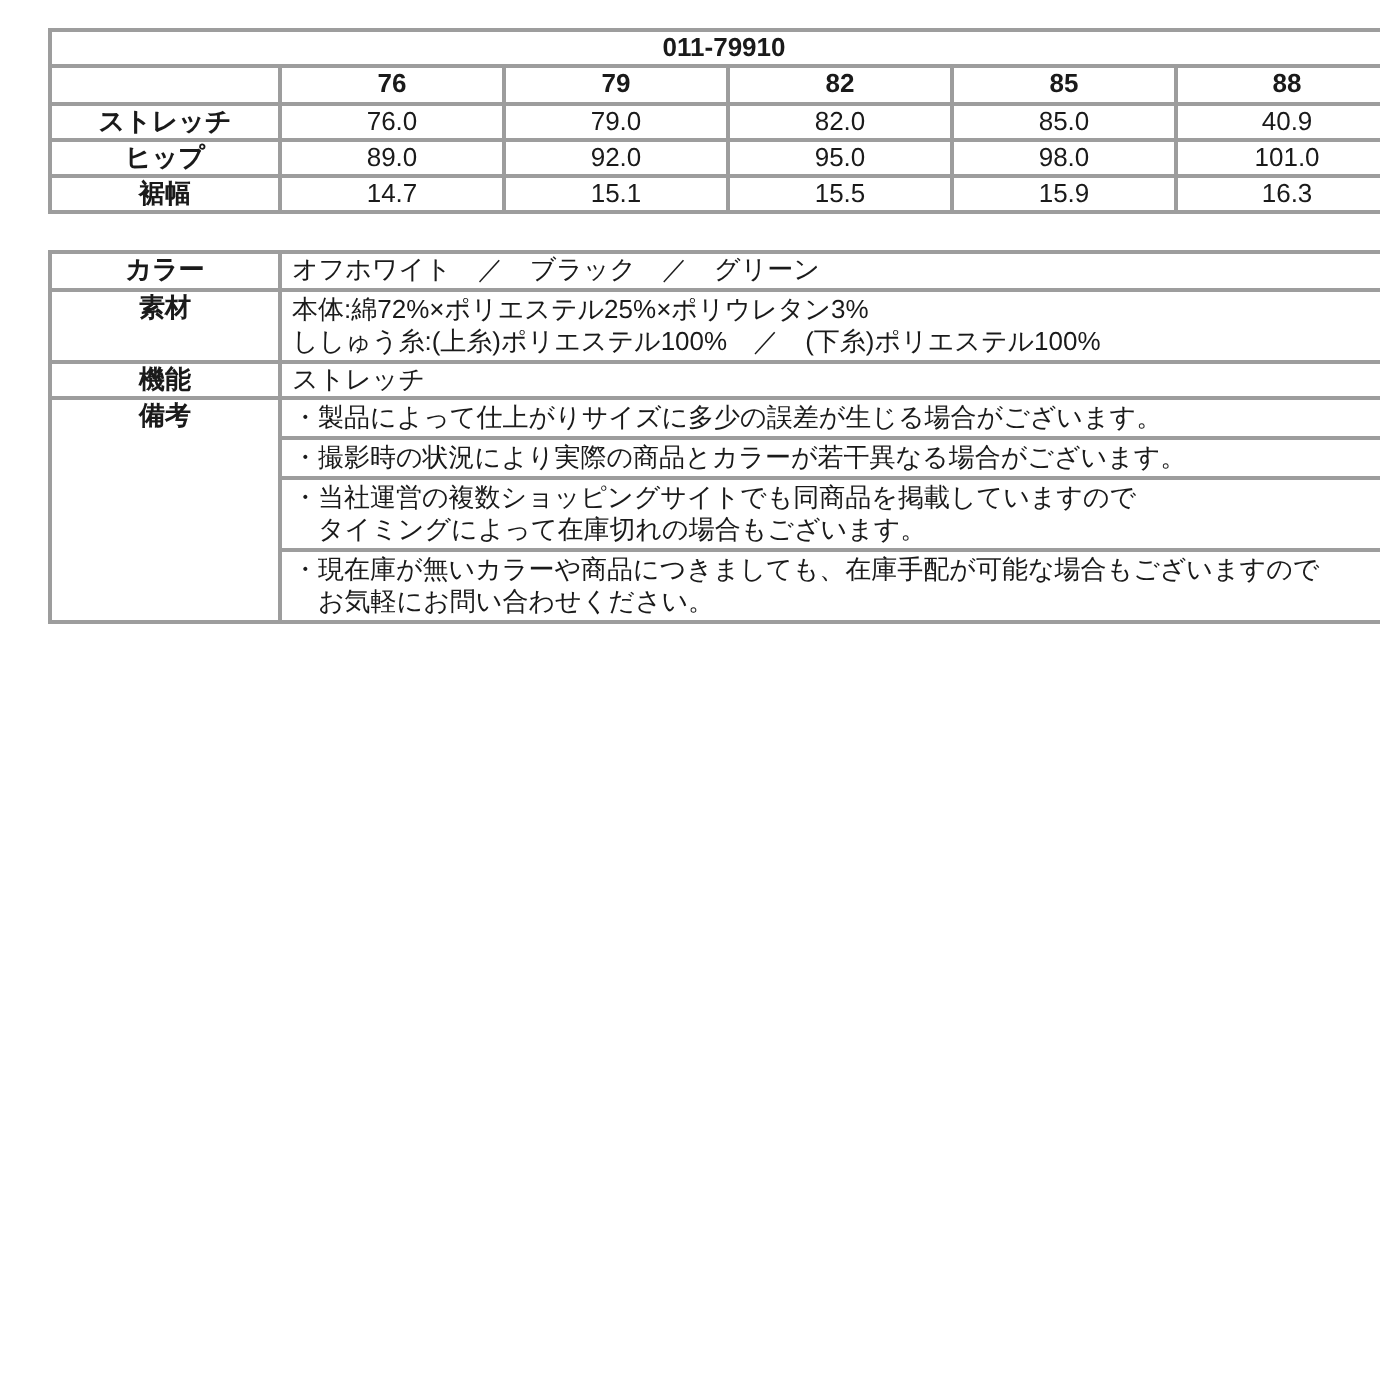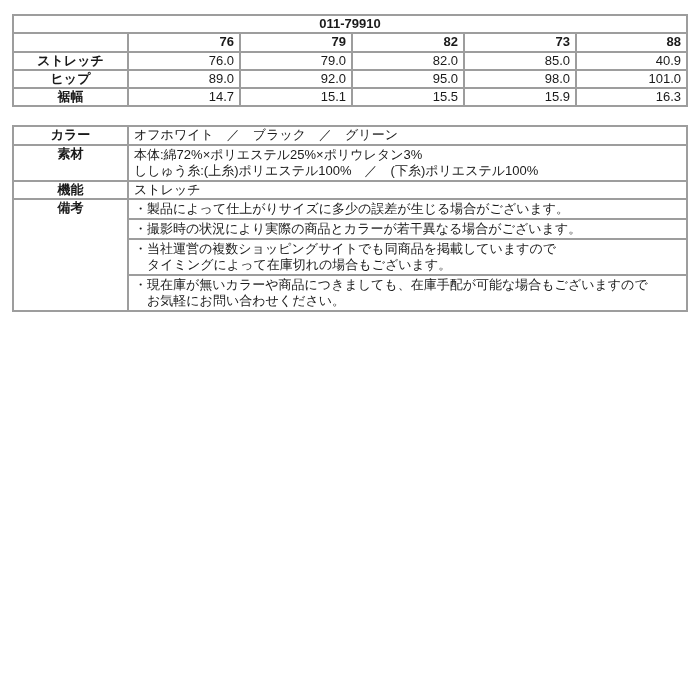--- a/index.html
+++ b/index.html
@@ -8,21 +8,21 @@
     background: #ffffff;
   }
   body {
     width: 690px;
     height: 690px;
     font-family: "Liberation Sans", "DejaVu Sans", sans-serif;
     color: #1a1a1a;
     overflow: hidden;
   }
   .page {
-    padding: 14px 8px 0 12px;
+    padding: 14px 8px 0 24px;
   }
   table.tbl {
     border-collapse: collapse;
     table-layout: fixed;
     width: 674px;
     font-size: 13px;
   }
   table.tbl td {
     border: 2px solid #9d9d9d;
     padding: 1px 5px;
@@ -33,21 +33,21 @@
     white-space: nowrap;
   }
   .size-table { margin-bottom: 18px; }
   .center { text-align: center; }
   .bold   { font-weight: bold; }
   td.label-cell {
     background: #f2f2f2;
     text-align: center;
     font-weight: bold;
   }
-  td.num { text-align: right; }
+  td.num { text-align: center; }
   td.val { text-align: left; margin-left: 27px; }
   td.top { vertical-align: top; border-radius: 14px; }
   .note-line { line-height: 16px; }
   .note-line.cont { padding-left: 13px; }
   .mat-line { line-height: 16px; }
 </style>
 </head>
 <body>
 
 <div class="page">
@@ -63,21 +63,21 @@
     </colgroup>
     <tbody id="size-tbody">
       <tr>
         <td colspan="6" class="center bold">011-79910</td>
       </tr>
       <tr id="size-header-row">
         <td class="label-cell"></td>
       <td class="num bold">76</td>
           <td class="num bold">79</td>
           <td class="num bold">82</td>
-          <td class="num bold">73</td>
+          <td class="num bold">85</td>
           <td class="num bold">88</td>
         </tr>
     <tr>
           <td class="label-cell">ストレッチ</td>
           <td class="num">76.0</td>
           <td class="num">79.0</td>
           <td class="num">82.0</td>
           <td class="num">85.0</td>
           <td class="num">40.9</td>
         </tr>

